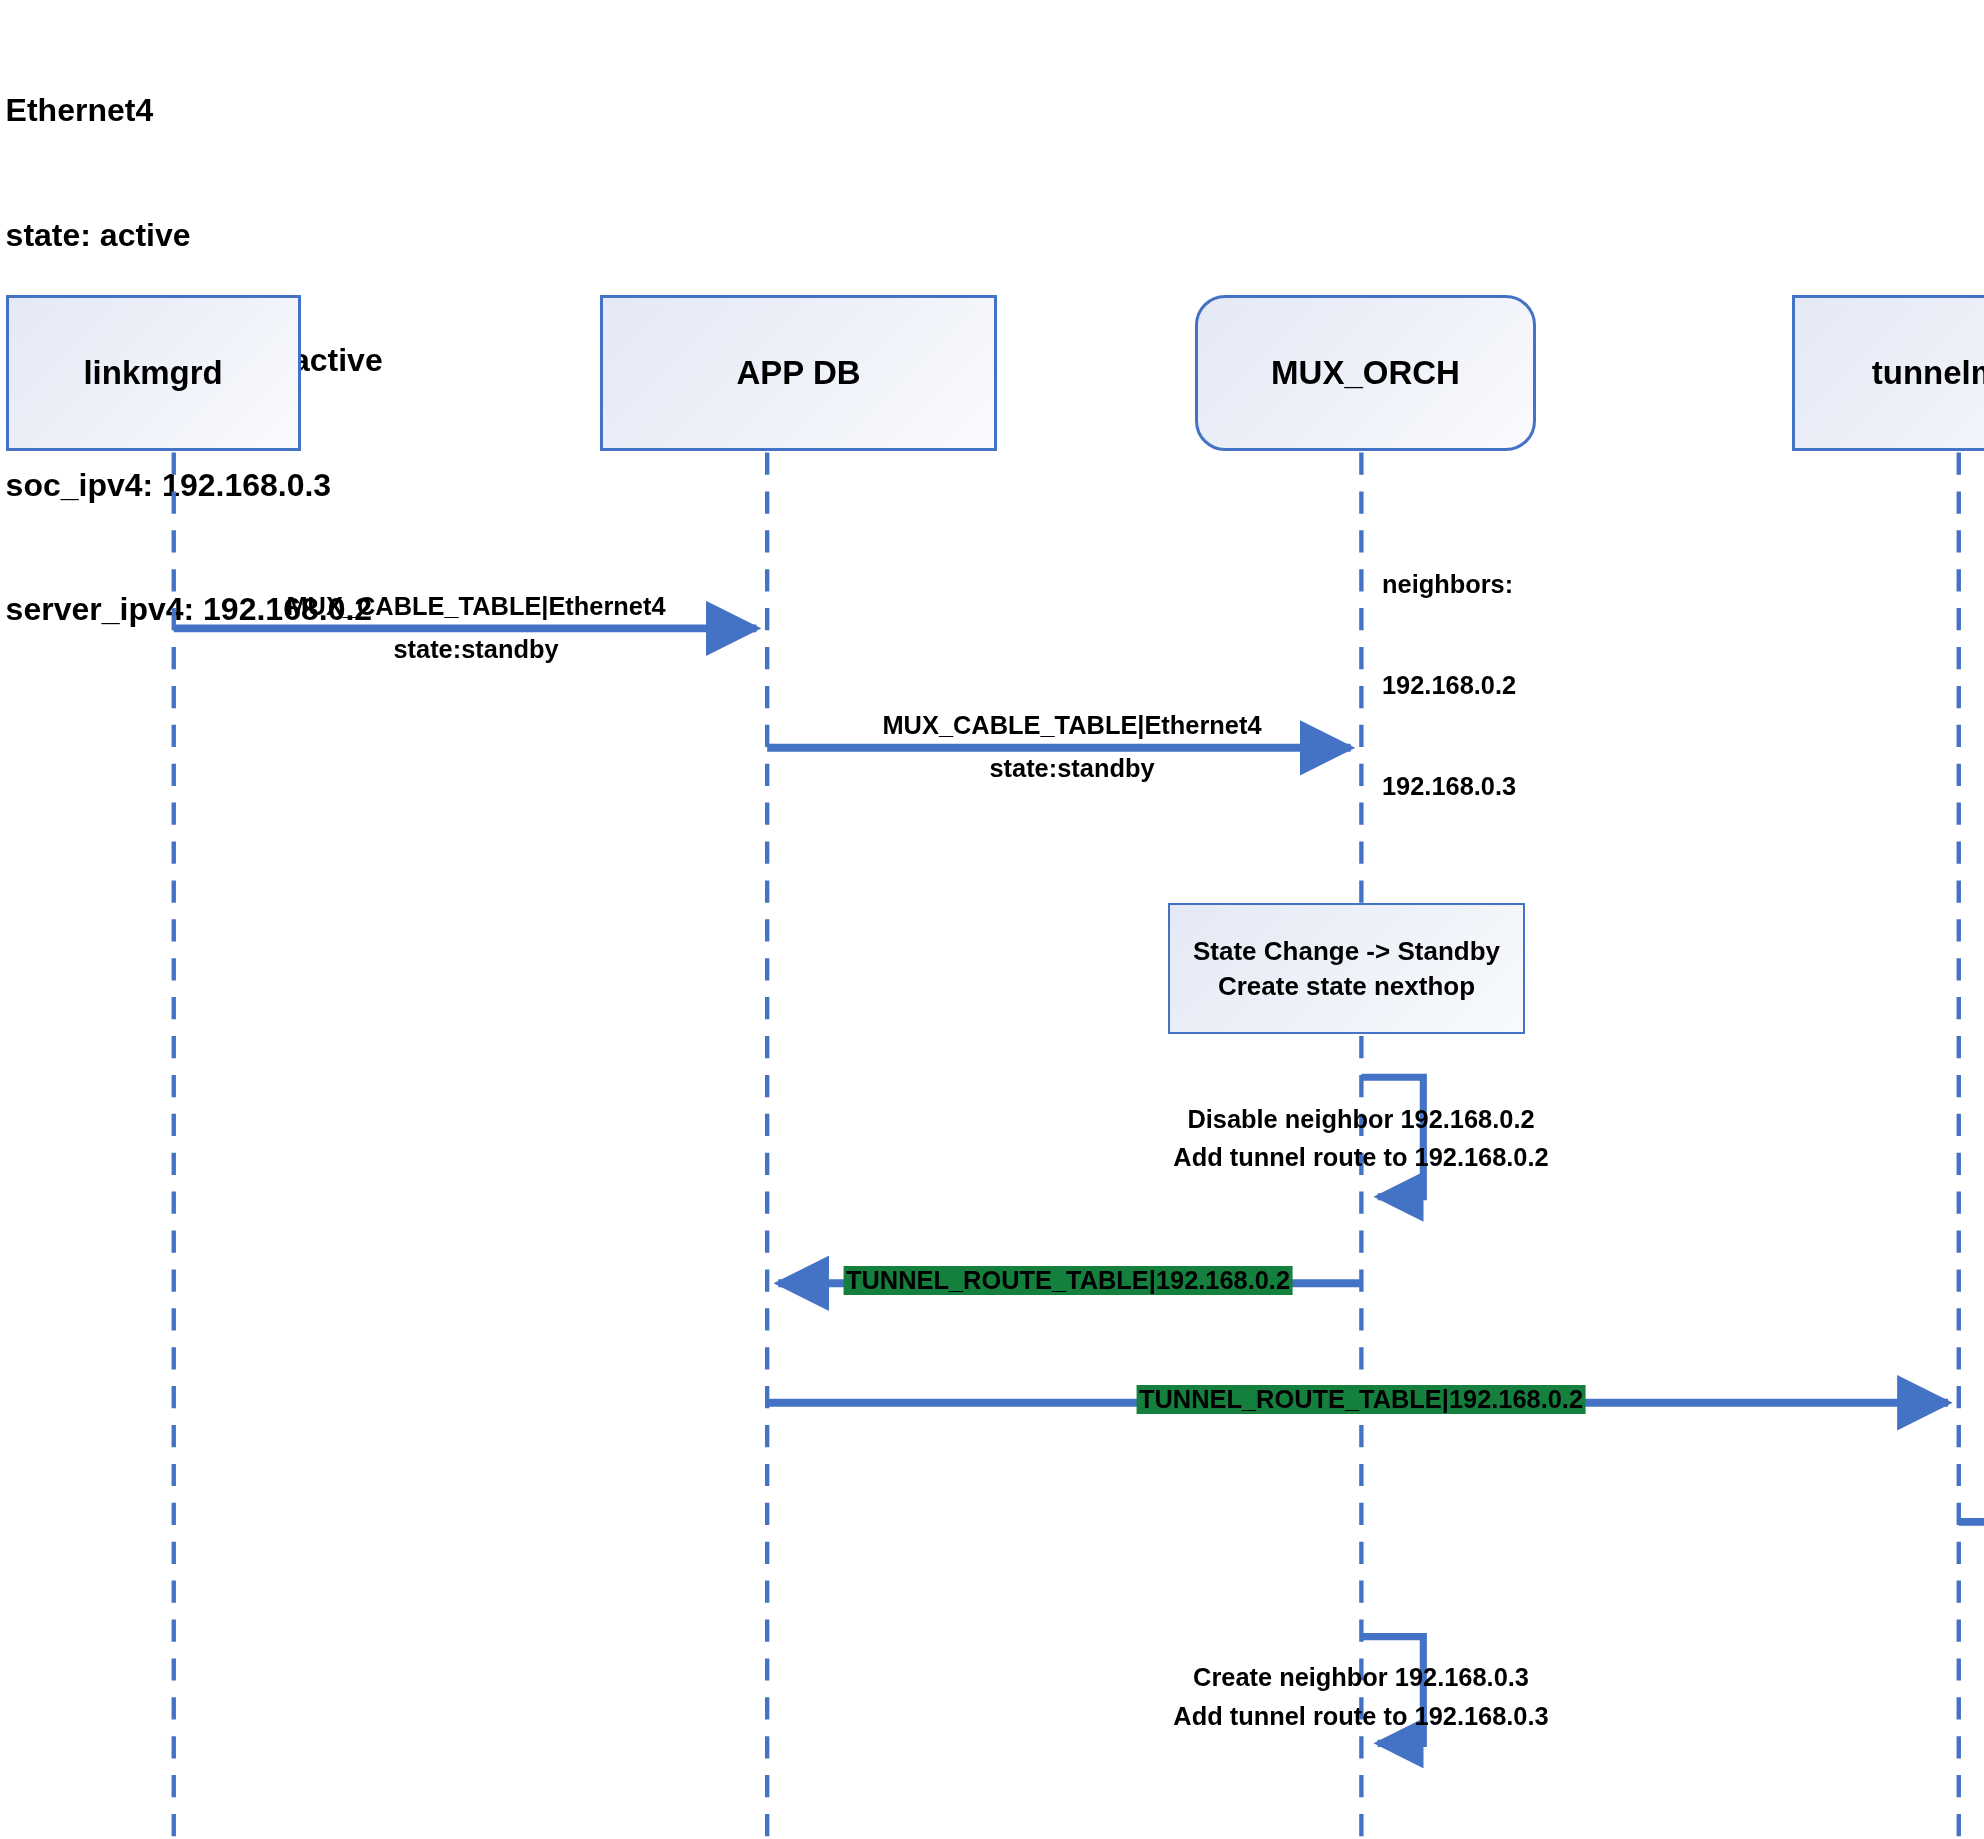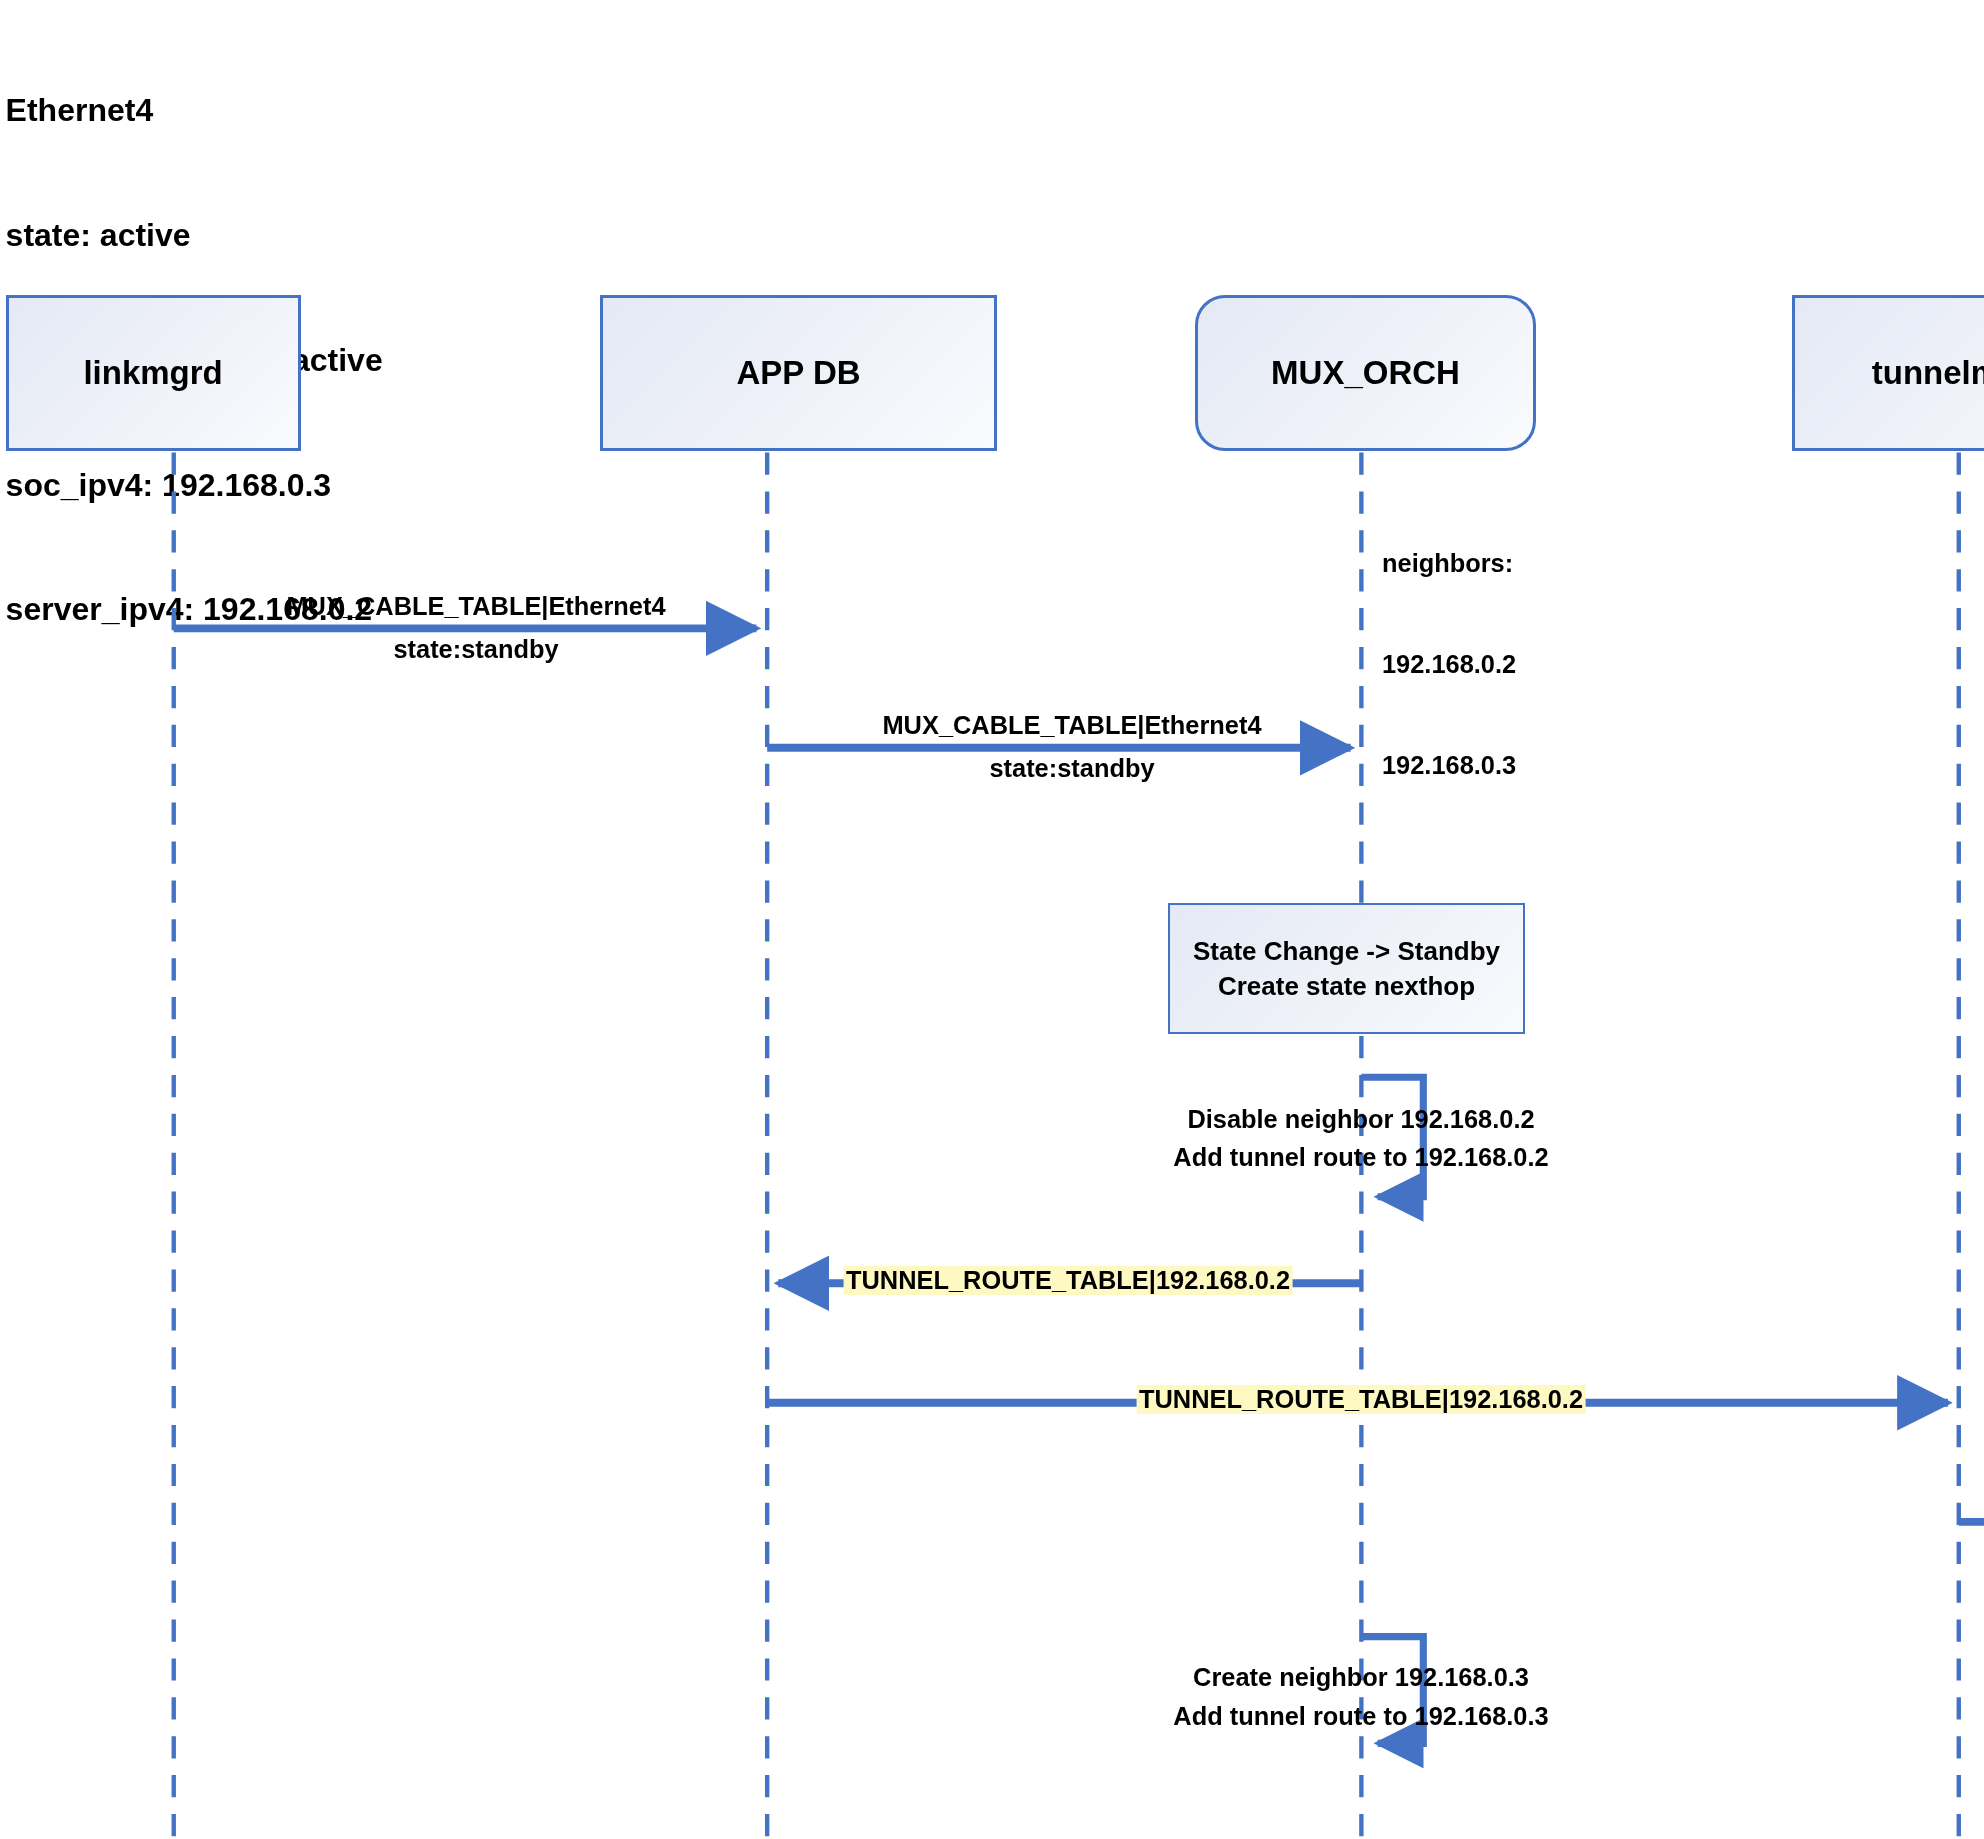--- a/index.html
+++ b/index.html
@@ -67,21 +67,21 @@
     line-height: 1.32;
     white-space: nowrap;
   }
   .msg-label {
     position: absolute;
     font-weight: bold;
     font-size: 25.4px;
     color: #000000;
     white-space: nowrap;
     transform: translateX(-50%);
-    background: #fef9c3;
+    background: #15803d;
     padding: 0 2.4px;
   }
   .msg-label.no-bg {
     background: transparent;
     padding: 0;
   }
   .free-label {
     position: absolute;
     font-weight: bold;
     font-size: 25.4px;
@@ -145,21 +145,21 @@
   </div>
 
   <div class="lifeline-box" style="left:1195px; top:295px; width:341px; height:156px;border-radius:30px;">
     <span class="lifeline-label">MUX_ORCH</span>
   </div>
 
   <div class="lifeline-box" style="left:1792px; top:295px; width:341px; height:156px;">
     <span class="lifeline-label">tunnelmgrd</span>
   </div>
 
-  <div class="free-label" style="left:1382px; top:479px;">
+  <div class="free-label" style="left:1382px; top:500px;">
     <div>neighbors:</div>
     <div>192.168.0.2</div>
     <div>192.168.0.3</div>
   </div>
 
   <div class="msg-label no-bg" style="left:476px; top:592px;">MUX_CABLE_TABLE|Ethernet4</div>
   <div class="msg-label no-bg" style="left:476px; top:635px;">state:standby</div>
 
   <div class="msg-label no-bg" style="left:1072px; top:711px;">MUX_CABLE_TABLE|Ethernet4</div>
   <div class="msg-label no-bg" style="left:1072px; top:754px;">state:standby</div>

